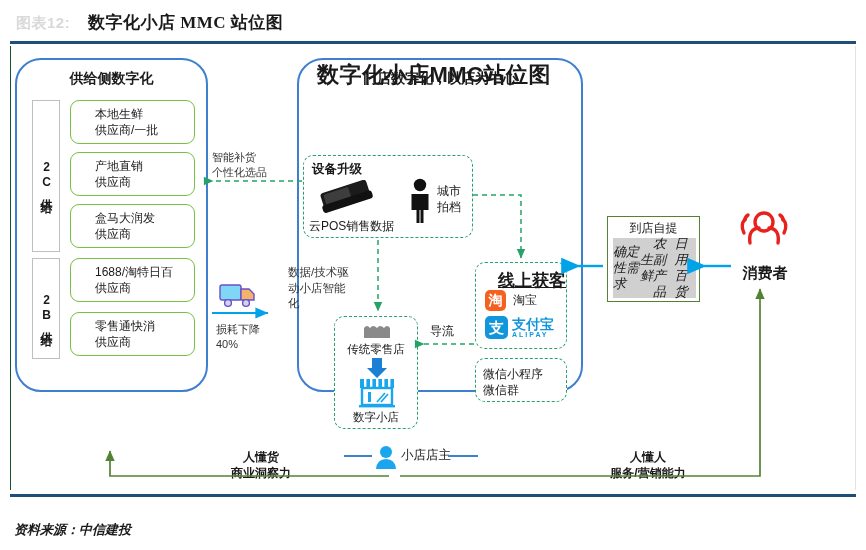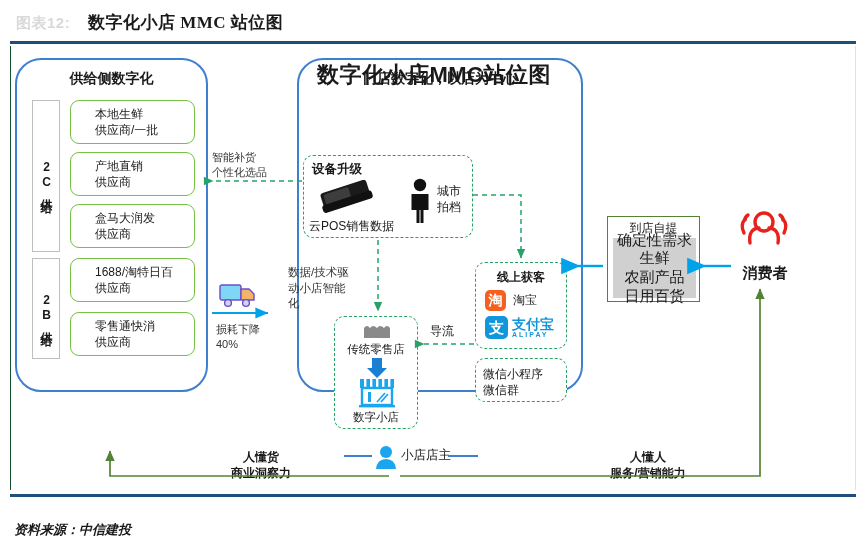--- a/index.html
+++ b/index.html
@@ -138,21 +138,21 @@
   }
 
   #box-shop{left:334px;top:316px;width:84px;height:113px;}
   #shop-old-icon{position:absolute;left:27px;top:6px;width:30px;height:18px;}
   #shop-old-label{position:absolute;left:0;top:25px;width:100%;text-align:center;font-size:11.5px;}
   #shop-arrow{position:absolute;left:31px;top:40px;width:22px;height:22px;}
   #shop-new-icon{position:absolute;left:22px;top:58px;width:40px;height:34px;}
   #shop-new-label{position:absolute;left:0;top:93px;width:100%;text-align:center;font-size:11.5px;}
 
   #box-online{left:475px;top:262px;width:92px;height:87px;}
-  #online-title{position:absolute;left:0;top:6px;width:100%;text-align:center;font-size:12px;font-weight:bold;}
+  #online-title{position:absolute;left:0;top:6px;width:100%;text-align:right;font-size:17px;font-weight:bold;text-decoration:underline;}
   #taobao-row{position:absolute;left:9px;top:27px;display:flex;align-items:center;gap:7px;}
   .tb-mark{
     width:21px;height:21px;border-radius:5px;background:#f4601f;
     color:#fff;font-size:14px;font-weight:bold;line-height:21px;text-align:center;
   }
   #taobao-label{font-size:12px;}
   #alipay-row{position:absolute;left:9px;top:53px;display:flex;align-items:center;gap:4px;}
   .ap-mark{
     width:23px;height:23px;border-radius:5px;background:#1296db;
     color:#fff;font-size:15px;font-weight:bold;line-height:23px;text-align:center;
@@ -176,22 +176,22 @@
     position:absolute;left:607px;top:216px;width:93px;height:86px;
     border:1.6px solid #548235;background:#fff;box-sizing:border-box;
   }
   #pickup-title{
     position:absolute;left:0;top:3px;width:100%;text-align:center;
     font-size:12px;
   }
   #pickup-inner{
     position:absolute;left:5px;top:21px;width:83px;height:60px;
     background:#d0d0d0;
-    display:flex;flex-direction:column;align-items:center;justify-content:center;
-    font-size:15px;line-height:1.25;
+    display:flex;flex-direction:row;align-items:center;justify-content:center;
+    font-size:13px;line-height:1.25;font-style:italic;
   }
   #consumer-icon{position:absolute;left:737px;top:209px;width:54px;height:40px;}
   #consumer-label{
     position:absolute;left:725px;top:264px;width:80px;text-align:center;
     font-size:15px;font-weight:bold;
   }
 
   
   #owner-icon{position:absolute;left:375px;top:445px;width:22px;height:24px;}
   #owner-label{position:absolute;left:401px;top:447px;font-size:12.5px;white-space:nowrap;}

